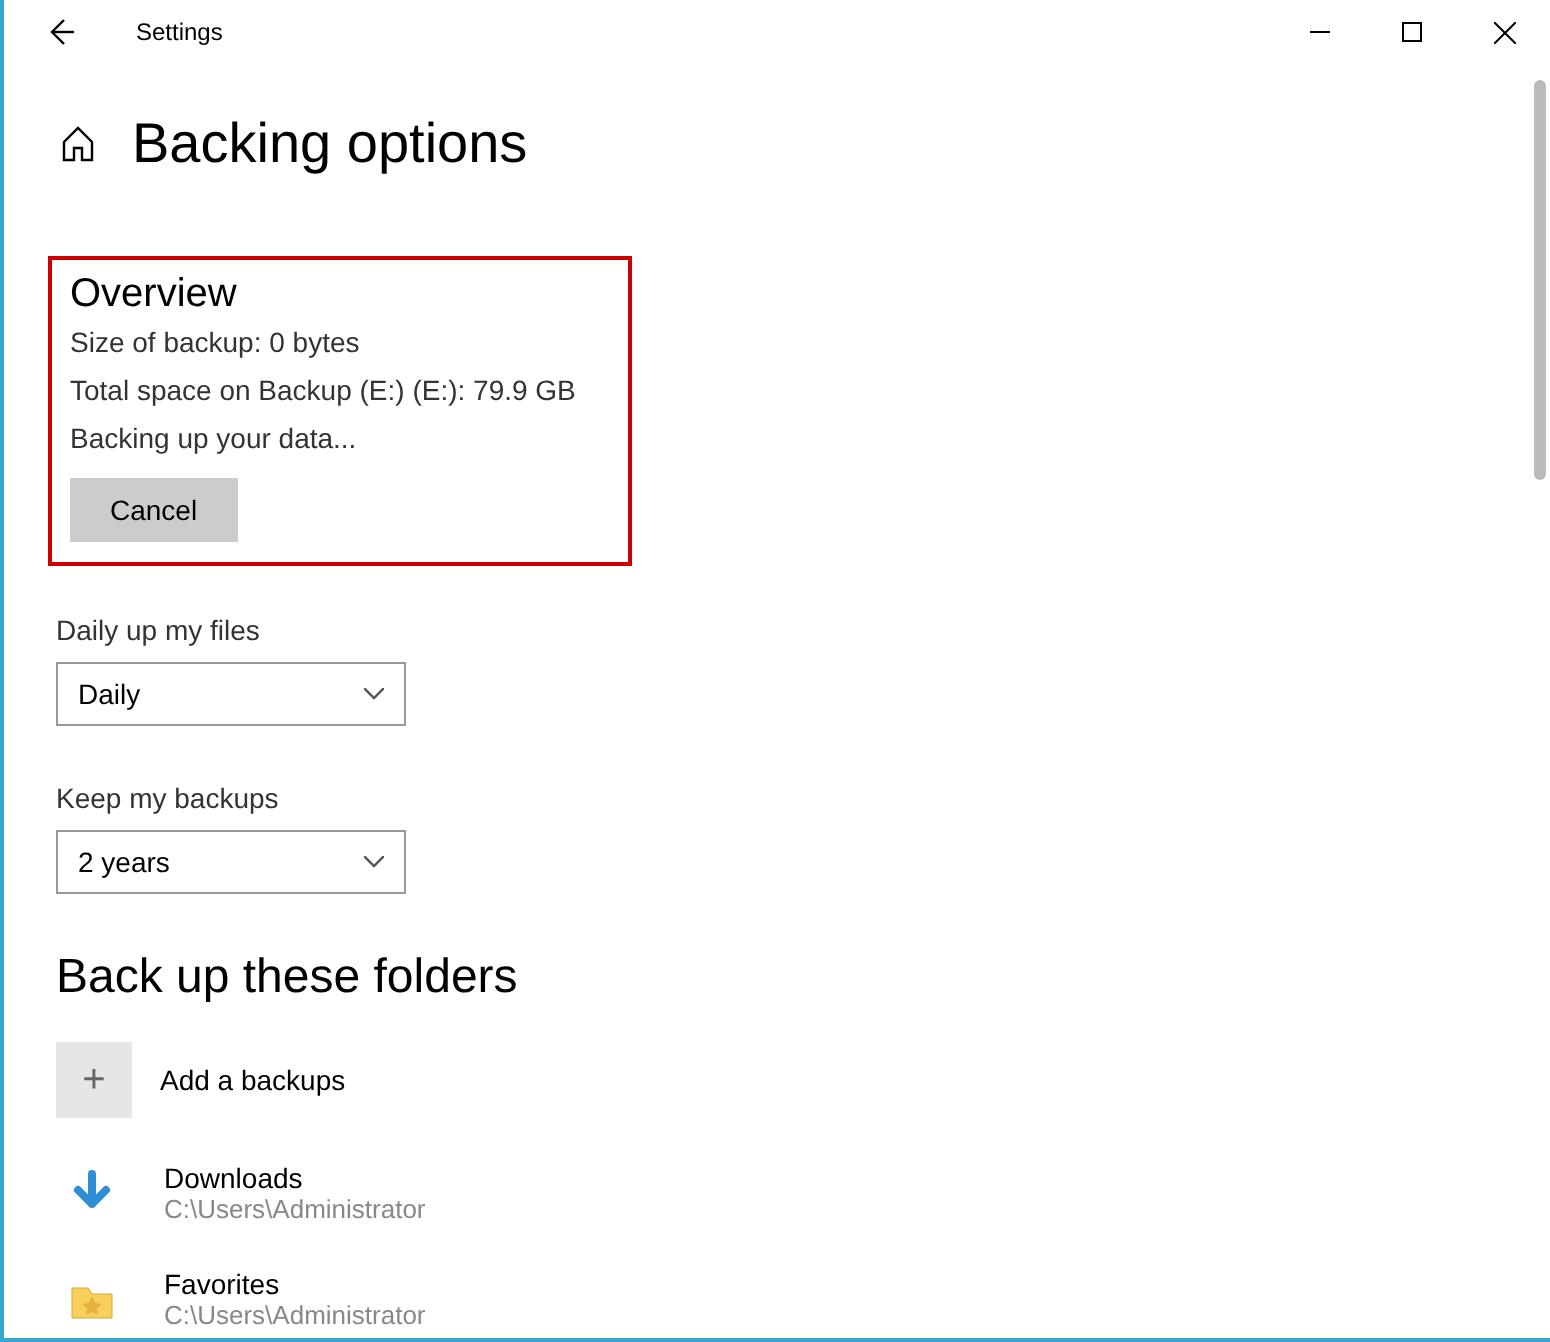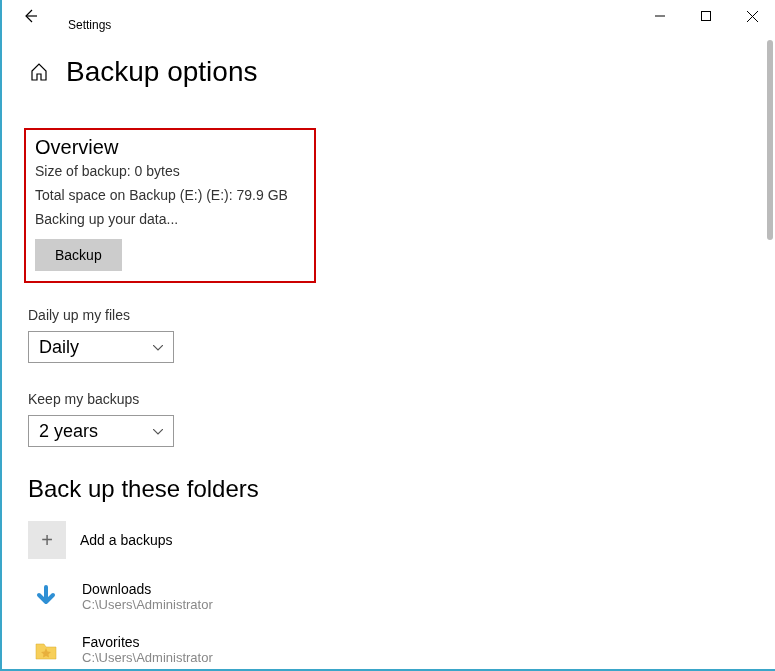--- a/index.html
+++ b/index.html
@@ -12,21 +12,21 @@
       background: #fff;
       width: 775px;
       height: 671px;
       overflow: hidden;
       position: relative;
       border-left: 2px solid #3aa6c9;
       border-bottom: 2px solid #3aa6c9;
     }
     .titlebar {
       display: flex;
-      align-items: flex-end;
+      align-items: center;
       height: 32px;
       padding-left: 8px;
     }
     .back-btn {
       width: 40px;
       height: 32px;
       display: flex;
       align-items: center;
       justify-content: center;
       font-size: 16px;
@@ -98,28 +98,28 @@
     }
     .field-group {
       margin-bottom: 28px;
     }
     .field-label {
       font-size: 14px;
       color: #333;
       margin-bottom: 8px;
     }
     .select-box {
-      width: 146px;
+      width: 175px;
       height: 32px;
       border: 1px solid #999;
       display: flex;
       align-items: center;
       padding: 0 10px;
       justify-content: space-between;
-      font-size: 18px;
+      font-size: 14px;
       background: #fff;
     }
     .chevron {
       font-size: 11px;
       color: #555;
     }
     .section-title {
       font-size: 24px;
       font-weight: 400;
       margin-bottom: 18px;
@@ -201,32 +201,32 @@
     </div>
   </div>
 </div>
 
 <div class="header">
   <div class="home-icon">
     <svg width="20" height="20" viewBox="0 0 20 20">
         <path d="M3 9 L10 2 L17 9 L17 18 L12 18 L12 12 L8 12 L8 18 L3 18 Z" stroke="#000" stroke-width="1.2" fill="none"></path>
       </svg>
   </div>
-  <h1 class="page-title">Backup options</h1>
+  <h1 class="page-title">Backing options</h1>
 </div>
 
 <div class="content">
 
   <div class="overview-box">
     <div class="overview-inner">
     <div class="overview-title">Overview</div>
     <div class="overview-line">Size of backup: 0 bytes</div>
     <div class="overview-line">Total space on Backup (E:) (E:): 79.9 GB</div>
     <div class="overview-line">Backing up your data...</div>
-    <button class="cancel-btn">Backup</button>
+    <button class="cancel-btn">Cancel</button>
     </div>
   </div>
 
   <div class="field-group">
     <div class="field-label">Daily up my files</div>
     <div class="select-box">
       <span>Daily</span>
       <span class="chevron">
         <svg width="10" height="6">
             <path d="M0 0 L5 5 L10 0" stroke="#555" stroke-width="1.2" fill="none"></path>

